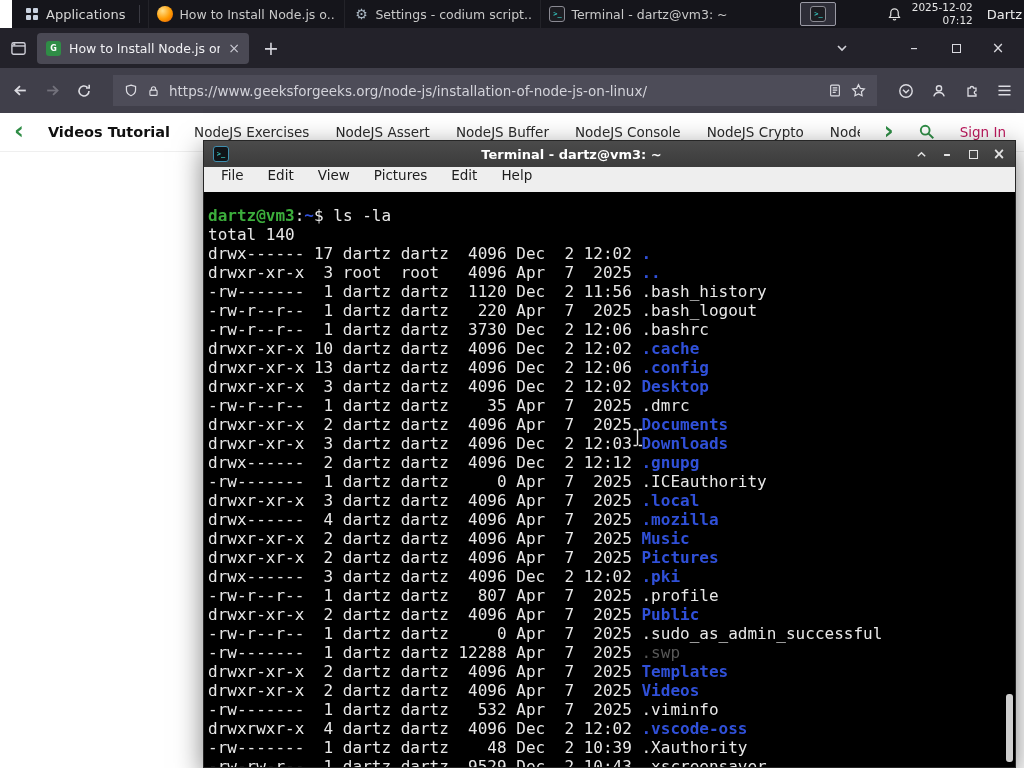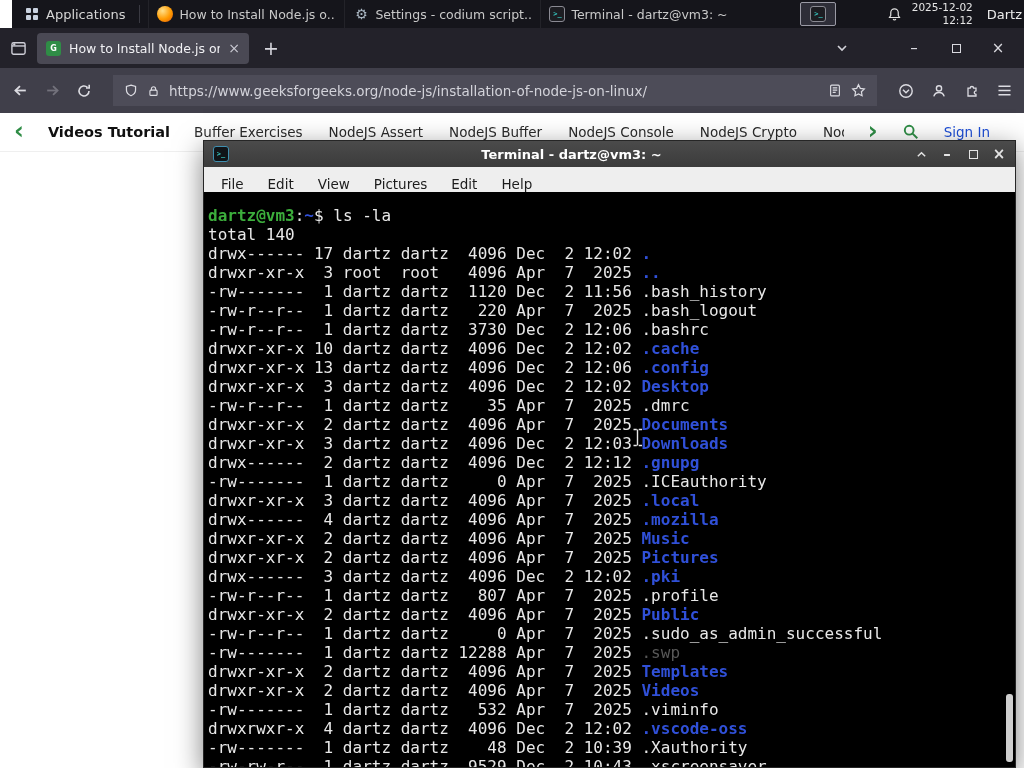--- a/index.html
+++ b/index.html
@@ -51,36 +51,36 @@
   .url-text{font-size:13.5px;color:#d3d3da;white-space:nowrap;overflow:hidden;flex:1}
   .right-icons{display:flex;align-items:center;gap:17px;color:#dcdce2}
 
   .site-nav{height:39px;background:#fff;display:flex;align-items:center;padding:0 14px;gap:24px;
             border-bottom:1px solid #efefef;font-size:13.5px;color:#2b2b2b}
   .nav-chev{color:var(--gfg-green,#2f8d46);font-size:24px;font-weight:bold;line-height:0.8}
   .nav-active{font-weight:bold;font-size:14.5px;color:#101010;white-space:nowrap}
   #nav-items{display:flex;gap:26px;overflow:hidden;flex:1}
   .nav-item{white-space:nowrap;color:#2b2b2b}
   .nav-search{color:var(--gfg-green,#2f8d46);display:flex;align-items:center}
-  .nav-signin{color:#1d4ed8;white-space:nowrap;margin-right:20px}
+  .nav-signin{color:#be185d;white-space:nowrap;margin-right:4px}
   .page{height:616px;background:#fff}
 
   
   .terminal{position:absolute;left:203px;top:140px;width:813px;height:628px;z-index:60;
             display:flex;flex-direction:column;border:1px solid #262626;box-shadow:0 8px 26px rgba(0,0,0,.5)}
   .t-titlebar{height:26px;background:linear-gradient(#4b4b4b,#3b3b3b);display:flex;align-items:center;
               color:#fff;font-size:13px;font-weight:bold;padding:0 9px;gap:8px;flex:0 0 26px}
   .t-appicon{width:16px;height:16px;background:#101418;border:1px solid #3f8fb0;border-radius:3px;
              color:#35c7c0;font-family:"DejaVu Sans Mono",monospace;font-size:7px;font-weight:bold;
              display:flex;align-items:center;justify-content:center}
   .t-title{flex:1;text-align:center;white-space:nowrap;overflow:hidden}
   .t-controls{display:flex;gap:12px;color:#e4e4e4;align-items:center}
   .t-ctl{display:flex;align-items:center;justify-content:center;width:14px;font-size:15px;line-height:1}
   .t-sq{display:inline-block;width:9px;height:9px;border:1.5px solid #e4e4e4}
-  .t-menubar{height:25px;background:#eeeeee;display:flex;align-items:flex-end;gap:24px;padding:0 17px;
+  .t-menubar{height:25px;background:#eeeeee;display:flex;align-items:flex-start;gap:24px;padding:0 17px;
              font-size:13.5px;color:#1c1c1c;flex:0 0 25px}
   .t-body{flex:1;background:#000;position:relative;overflow:hidden}
   #term-pre{margin:0;padding:14px 0 0 4px;font-family:"DejaVu Sans Mono","Liberation Mono",monospace;
             font-size:16px;line-height:19px}
   .t-line{white-space:pre}
   .tf{color:var(--terminal-fg,#e8e8e8)}
   .tg{color:var(--terminal-green,#3cae3c);font-weight:bold}
   .tb{color:var(--terminal-blue,#3050d8)}
   .bold{font-weight:bold}
   .td{color:var(--terminal-dim,#585858)}
@@ -128,21 +128,21 @@
   </div>
   <div class="panel-spacer"></div>
   <span class="bell">
     <svg width="15" height="15" viewBox="0 0 16 16" fill="none" stroke="currentColor" stroke-width="1.3">
         <path d="M8 2a4 4 0 0 0-4 4v3l-1.3 2.2h10.6L12 9V6a4 4 0 0 0-4-4z"></path>
         <path d="M6.6 12.8a1.5 1.5 0 0 0 2.8 0"></path>
       </svg>
   </span>
   <div class="clock">
     <div>2025-12-02</div>
-    <div>12:12</div>
+    <div>07:12</div>
   </div>
   <span class="user">Dartz</span>
 </div>
 
 <div class="browser">
   <div class="tab-row">
     <span class="ffview">
       <svg width="17" height="17" viewBox="0 0 16 16" fill="none" stroke="currentColor" stroke-width="1.3">
           <rect x="1.8" y="2.6" width="12.4" height="10.8" rx="1.6"></rect>
           <path d="M1.8 5.6h12.4"></path>
@@ -234,21 +234,21 @@
             <path d="M1.5 2.5h13M1.5 7h13M1.5 11.5h13"></path>
           </svg>
       </span>
     </div>
   </div>
 
   <div class="site-nav">
     <span class="nav-chev">‹</span>
     <span class="nav-active">Videos Tutorial</span>
     <div id="nav-items">
-        <span class="nav-item">Buffer Exercises</span>
+        <span class="nav-item">NodeJS Exercises</span>
         <span class="nav-item">NodeJS Assert</span>
         <span class="nav-item">NodeJS Buffer</span>
         <span class="nav-item">NodeJS Console</span>
         <span class="nav-item">NodeJS Crypto</span>
         <span class="nav-item">NodeJS DNS</span>
       </div>
     <span class="nav-chev">›</span>
     <span class="nav-search">
       <svg width="18" height="18" viewBox="0 0 16 16" fill="none" stroke="currentColor" stroke-width="1.7">
           <circle cx="6.4" cy="6.4" r="3.9"></circle>

